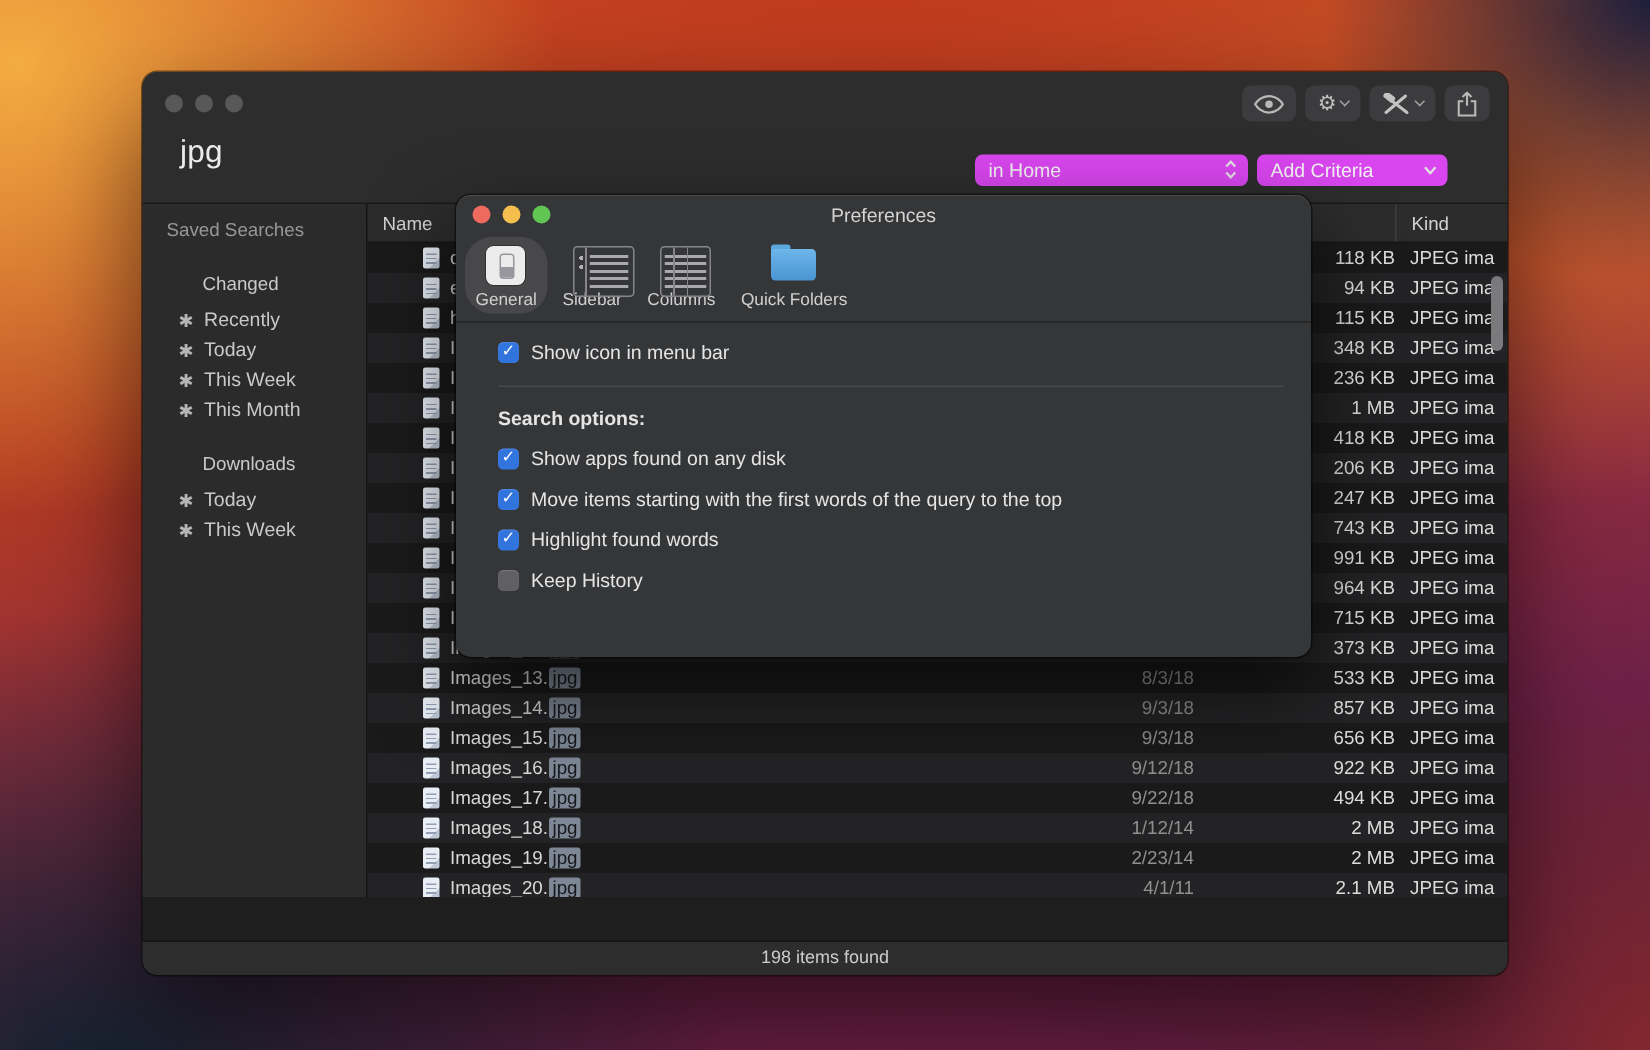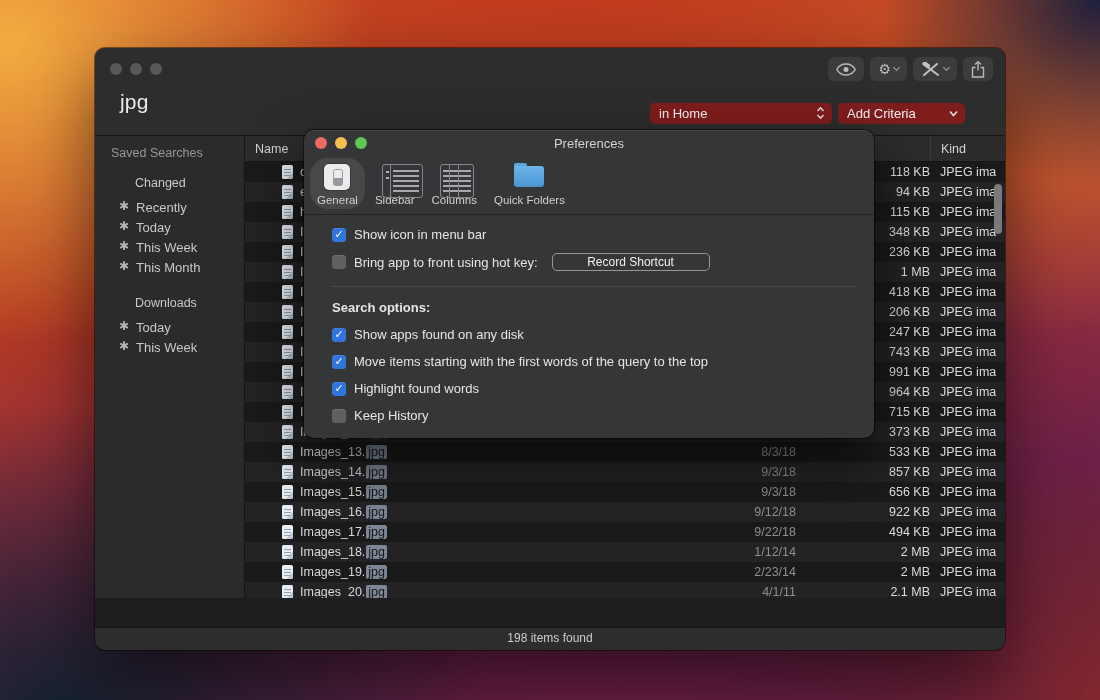--- a/index.html
+++ b/index.html
@@ -26,32 +26,32 @@
   }
   .win-header { position:relative; height:88px; background:#2d2d2e; border-radius:10px 10px 0 0; border-bottom:1px solid #161617; }
   .lights { position:absolute; left:15px; top:15px; display:flex; gap:8px; }
   .light { width:12px; height:12px; border-radius:50%; }
   .light.inactive { background:#585859; }
   .toolbar { position:absolute; right:12px; top:9px; display:flex; gap:6px; }
   .tb-btn { height:24px; background:#3c3c3e; border-radius:6px; display:flex; align-items:center; justify-content:center; gap:3px; padding:0 8px; }
   .gear-glyph { color:#bfbfbf; font-size:14px; line-height:1; font-family:"DejaVu Sans",sans-serif; }
   .chev-dn { width:5px; height:5px; border-right:1.3px solid #a5a5a5; border-bottom:1.3px solid #a5a5a5; transform:rotate(45deg); margin-top:-3px; }
   .query-title { position:absolute; left:25px; top:42px; font-size:21px; color:#ecebe9; letter-spacing:.2px; }
-  .popup { position:absolute; top:55px; height:21px; background:#7f1d1d; border-radius:5px; color:#f2f2f2; font-size:13px;
+  .popup { position:absolute; top:55px; height:21px; background:#d946ef; border-radius:5px; color:#f2f2f2; font-size:13px;
            display:flex; align-items:center; padding:0 7px 1px 9px; }
   .popup-scope { right:173px; width:182px; }
   .popup-add { right:40px; width:127px; }
   .popup .lbl { flex:1; white-space:nowrap; overflow:hidden; }
 
   
   .content { position:absolute; left:0; right:0; top:88px; height:462px; display:flex; }
   .sidebar { width:150px; background:#2b2b2c; border-right:1px solid #161617; font-size:13px; overflow:hidden; }
   .sb-title { margin:10px 0 0 16px; color:#979797; font-size:12.5px; }
   .sb-entry.header { margin:16px 0 4px 16px; color:#8f8f8f; font-size:12.5px; }
-  .sb-entry.item { height:20px; display:flex; align-items:flex-start; gap:7px; padding-left:24px; color:#c9c9c9; }
+  .sb-entry.item { height:20px; display:flex; align-items:flex-end; gap:7px; padding-left:24px; color:#c9c9c9; }
   .sb-gear { color:#b5b5b5; font-size:12px; line-height:1; font-family:"DejaVu Sans",sans-serif; }
 
   .list { flex:1; position:relative; background:#1e1e1f; display:flex; flex-direction:column; overflow:hidden; }
   .list-header { height:26px; background:#2c2c2d; border-bottom:1px solid #161617; display:flex; align-items:center; font-size:12.5px; color:#d2d2d2; flex:0 0 auto; }
   .cell-name { flex:1; min-width:0; display:flex; align-items:center; }
   .list-header .cell-name { padding-left:10px; }
   .cell-date { width:130px; text-align:right; color:#8f8f8f; flex:0 0 auto; }
   .cell-size { width:134px; text-align:right; color:#dcdcdc; flex:0 0 auto; }
   .cell-kind { width:75px; padding-left:10px; overflow:hidden; white-space:nowrap; color:#dcdcdc; flex:0 0 auto; }
   .list-header .cell-kind { color:#d2d2d2; border-left:1px solid #3e3e40; height:100%; display:flex; align-items:center; }
@@ -538,25 +538,20 @@
   <div class="dlg-body">
 
       <div class="cb-row">
         <span class="cb on">
           <i class="tick">✓</i>
         </span>
         <span>Show icon in menu bar</span>
 
       </div>
 
-      <div class="cb-row">
-        <span class="cb"></span>
-        <span>Bring app to front using hot key:</span>
-        <button class="shortcut-btn">Record Shortcut</button>
-      </div>
 
     <hr class="dlg-divider">
 
     <div class="section-title">Search options:</div>
 
       <div class="cb-row search">
         <span class="cb on">
           <i class="tick">✓</i>
         </span>
         <span>Show apps found on any disk</span>

